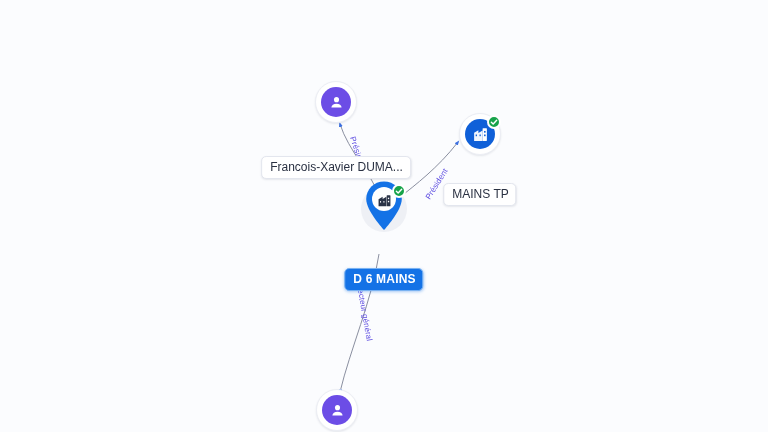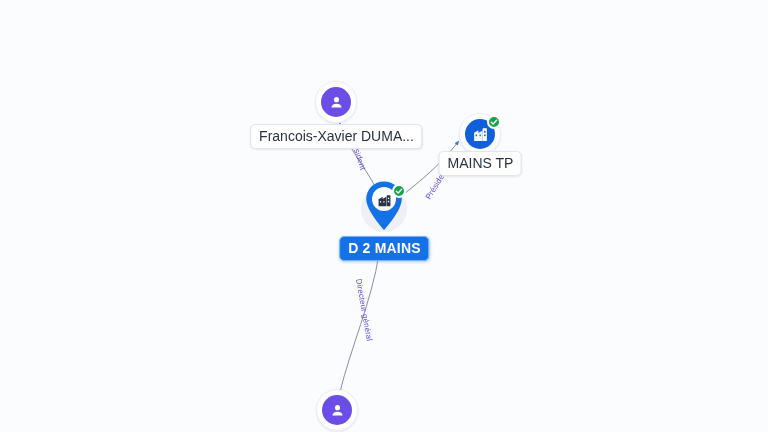--- a/index.html
+++ b/index.html
@@ -147,29 +147,30 @@
     top: 4px;
     width: 14px;
     height: 14px;
   }
 
   
   .node-label {
     position: absolute;
     transform: translateX(-50%);
     white-space: nowrap;
-    font-size: 14px;
+    font-size: 12px;
     line-height: 1;
     padding: 4px 7px 5px 8px;
     border-radius: 5px;
     background: #ffffff;
     color: #2a3142;
     border: 1px solid #e3e6ee;
     box-shadow: 0 1px 2px rgba(38, 50, 80, 0.10);
     box-sizing: border-box;
+    margin-top: 32px;
   }
   .node-label.root {
     background: #1472e6;
     color: #ffffff;
     font-weight: bold;
     border: 1.5px solid #79b2f2;
     box-shadow: 0 1px 3px rgba(20, 114, 230, 0.35);
     letter-spacing: 0.2px;
   }
 
@@ -258,21 +259,21 @@
         </svg>
       </div>
       <div class="pin-badge">
         <div class="verified-badge" style="left:0; top:0;">
           <svg width="8" height="8" viewBox="0 0 24 24" fill="none" stroke="#ffffff" stroke-width="4.2" stroke-linecap="round" stroke-linejoin="round">
             <path d="M4 12.5 L9.5 18 L20 6.5"></path>
           </svg>
         </div>
       </div>
     </div>
-    <div class="node-label root" style="left:0px; top:24px;">D 2 MAINS</div>
+    <div class="node-label root" style="left:0px; top:24px;">D 6 MAINS</div>
   </div>
 
   <div class="node" style="left:337px; top:410px;">
     <div class="avatar-ring"></div>
     <div class="avatar">
       <svg width="17" height="17" viewBox="0 0 24 24" fill="#ffffff">
         <circle cx="12" cy="8" r="3.6"></circle>
         <path d="M4.8 19.2c0-3.6 3.2-5.6 7.2-5.6s7.2 2 7.2 5.6z"></path>
       </svg>
     </div>

